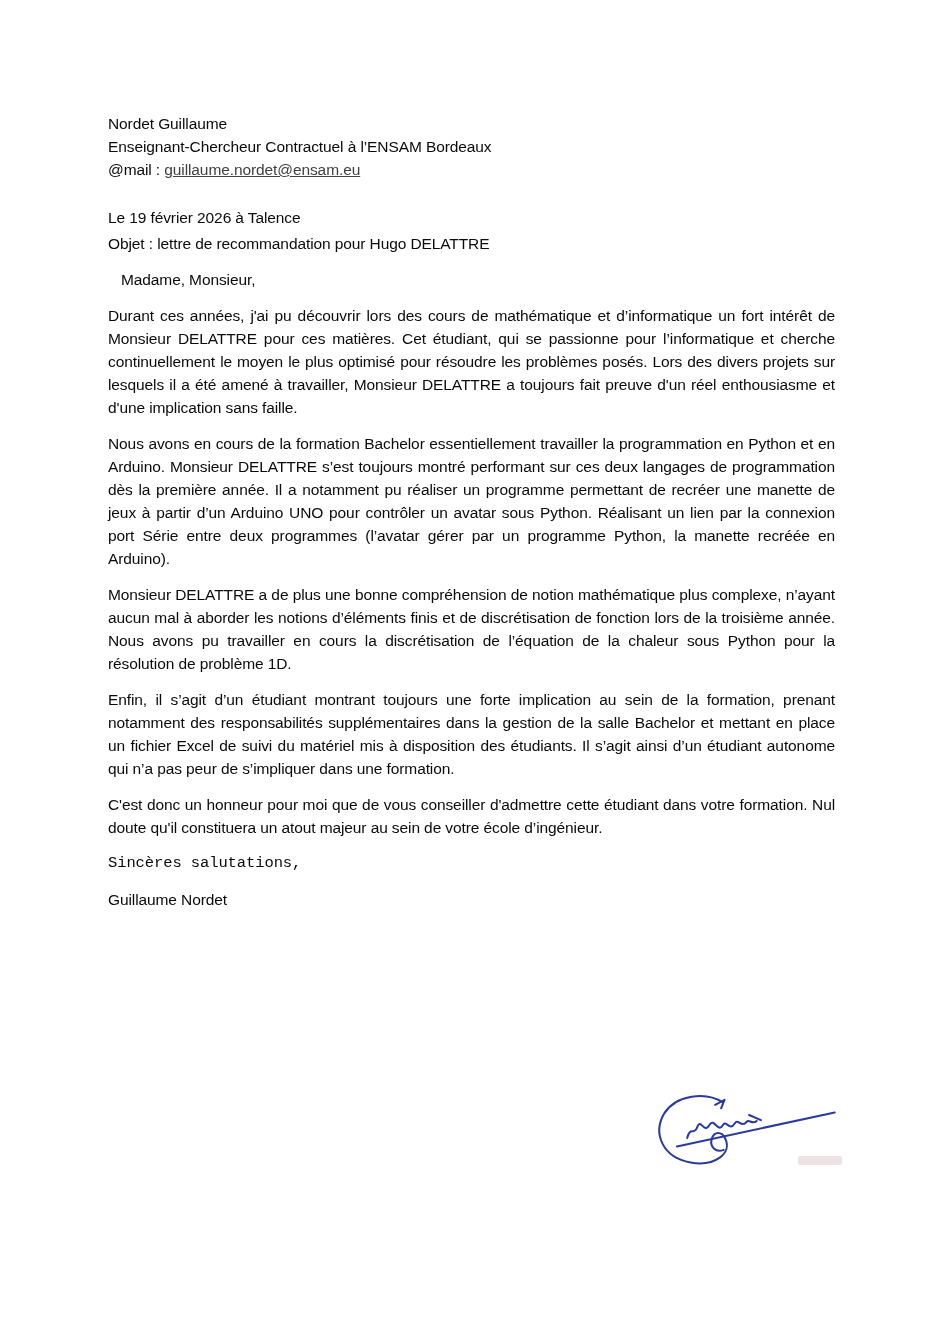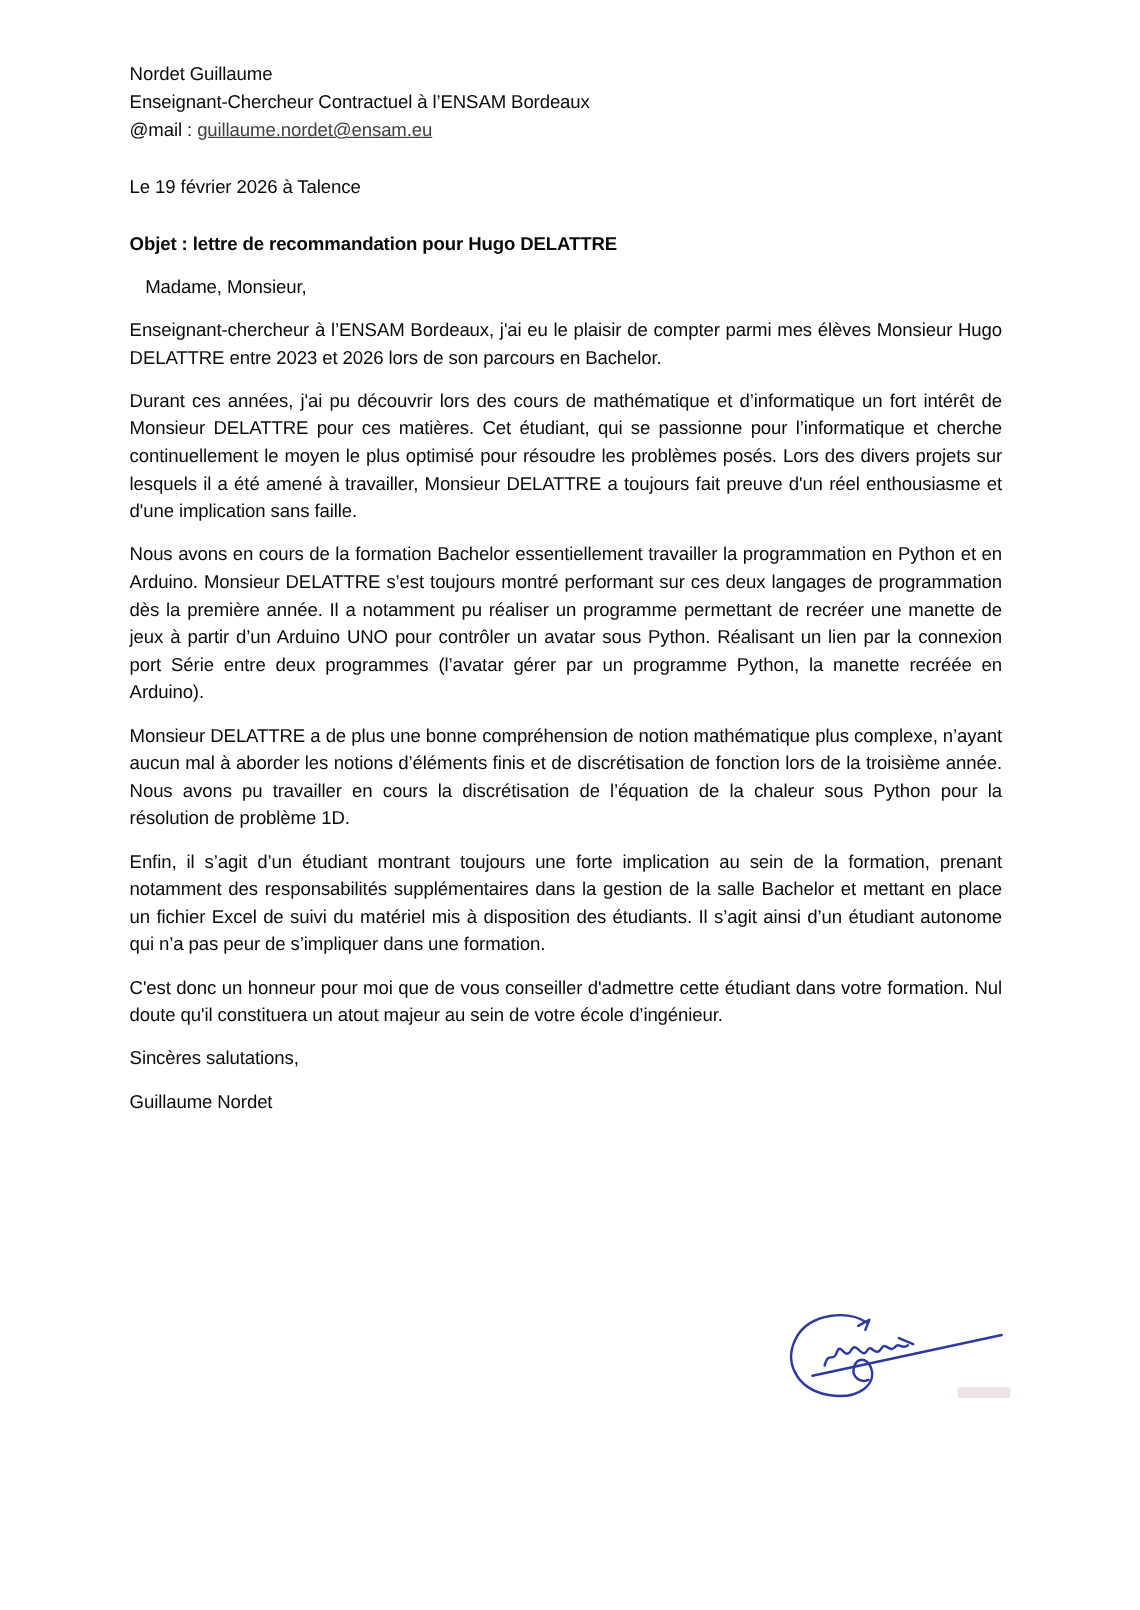--- a/index.html
+++ b/index.html
@@ -13,41 +13,41 @@
     overflow: hidden;
     font-family: "Liberation Sans", "DejaVu Sans", sans-serif;
     color: #0b0b0b;
     position: relative;
   }
   .page {
     position: relative;
     width: 950px;
     height: 1342px;
     box-sizing: border-box;
-    padding: 51px 115px 0 108px;
+    padding: 112px 115px 0 108px;
     background: #ffffff;
   }
   .line, p {
     font-size: 15.5px;
     line-height: 23px;
     letter-spacing: -0.1px;
     margin: 0;
   }
   .sender .line { text-align: left; }
   .date-line {
     margin-top: 25px;
     text-align: left;
   }
-  .subject { margin-top: 24px; font-weight: bold; }
+  .subject { margin-top: 3px; }
   .salutation { margin-top: 14px; margin-left: 13px; }
   p.body-par {
     margin-top: 13px;
     text-align: justify;
   }
-  .closing { margin-top: 50px; }
+  .closing { margin-top: 50px; font-family: Liberation Mono, monospace; }
   .signer-name {
     margin-top: 16px;
     text-align: right;
   }
   a.email-link {
     color: #404040;
     text-decoration: underline;
     cursor: pointer;
   }
   .signature-wrap {
@@ -82,21 +82,20 @@
     <div class="line">Enseignant-Chercheur Contractuel à l’ENSAM Bordeaux</div>
     <div class="line"><span>@mail : </span><a class="email-link">guillaume.nordet@ensam.eu</a></div>
   </div>
 
   <div class="line date-line">Le 19 février 2026 à Talence</div>
 
   <div class="line subject">Objet : lettre de recommandation pour Hugo DELATTRE</div>
 
   <p class="body-par salutation">Madame, Monsieur,</p>
 
-  <p class="body-par">Enseignant-chercheur à l’ENSAM Bordeaux, j'ai eu le plaisir de compter parmi mes élèves Monsieur Hugo DELATTRE entre 2023 et 2026 lors de son parcours en Bachelor.</p>
   <p class="body-par">Durant ces années, j'ai pu découvrir lors des cours de mathématique et d’informatique un fort intérêt de Monsieur DELATTRE pour ces matières. Cet étudiant, qui se passionne pour l’informatique et cherche continuellement le moyen le plus optimisé pour résoudre les problèmes posés. Lors des divers projets sur lesquels il a été amené à travailler, Monsieur DELATTRE a toujours fait preuve d'un réel enthousiasme et d'une implication sans faille.</p>
   <p class="body-par">Nous avons en cours de la formation Bachelor essentiellement travailler la programmation en Python et en Arduino. Monsieur DELATTRE s’est toujours montré performant sur ces deux langages de programmation dès la première année. Il a notamment pu réaliser un programme permettant de recréer une manette de jeux à partir d’un Arduino UNO pour contrôler un avatar sous Python. Réalisant un lien par la connexion port Série entre deux programmes (l’avatar gérer par un programme Python, la manette recréée en Arduino).</p>
   <p class="body-par">Monsieur DELATTRE a de plus une bonne compréhension de notion mathématique plus complexe, n’ayant aucun mal à aborder les notions d’éléments finis et de discrétisation de fonction lors de la troisième année. Nous avons pu travailler en cours la discrétisation de l’équation de la chaleur sous Python pour la résolution de problème 1D.</p>
   <p class="body-par">Enfin, il s’agit d’un étudiant montrant toujours une forte implication au sein de la formation, prenant notamment des responsabilités supplémentaires dans la gestion de la salle Bachelor et mettant en place un fichier Excel de suivi du matériel mis à disposition des étudiants. Il s’agit ainsi d’un étudiant autonome qui n’a pas peur de s’impliquer dans une formation.</p>
   <p class="body-par">C'est donc un honneur pour moi que de vous conseiller d'admettre cette étudiant dans votre formation. Nul doute qu'il constituera un atout majeur au sein de votre école d’ingénieur.</p>
 
   <p class="body-par closing">Sincères salutations,</p>
 
   <p class="body-par signer-name">Guillaume Nordet</p>
 

